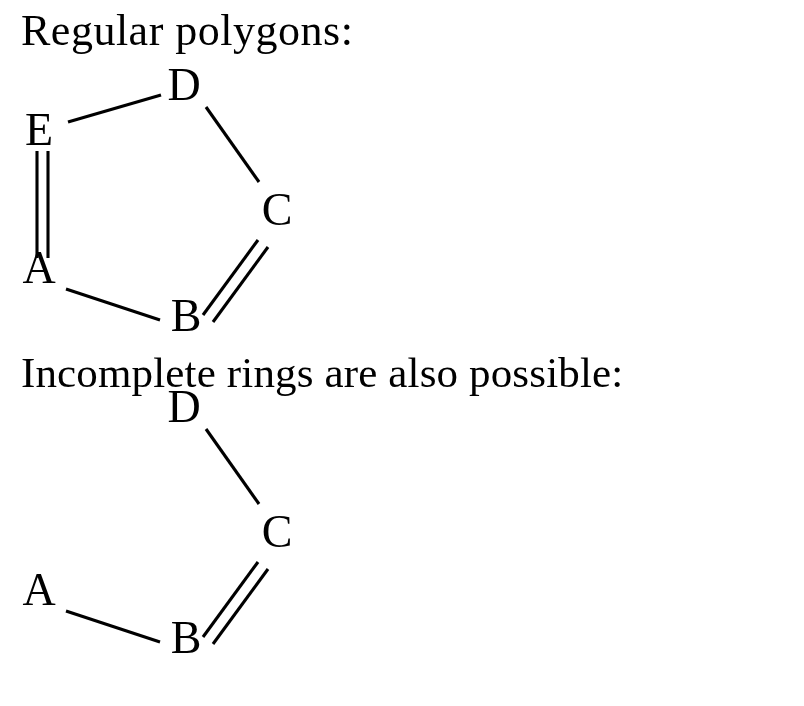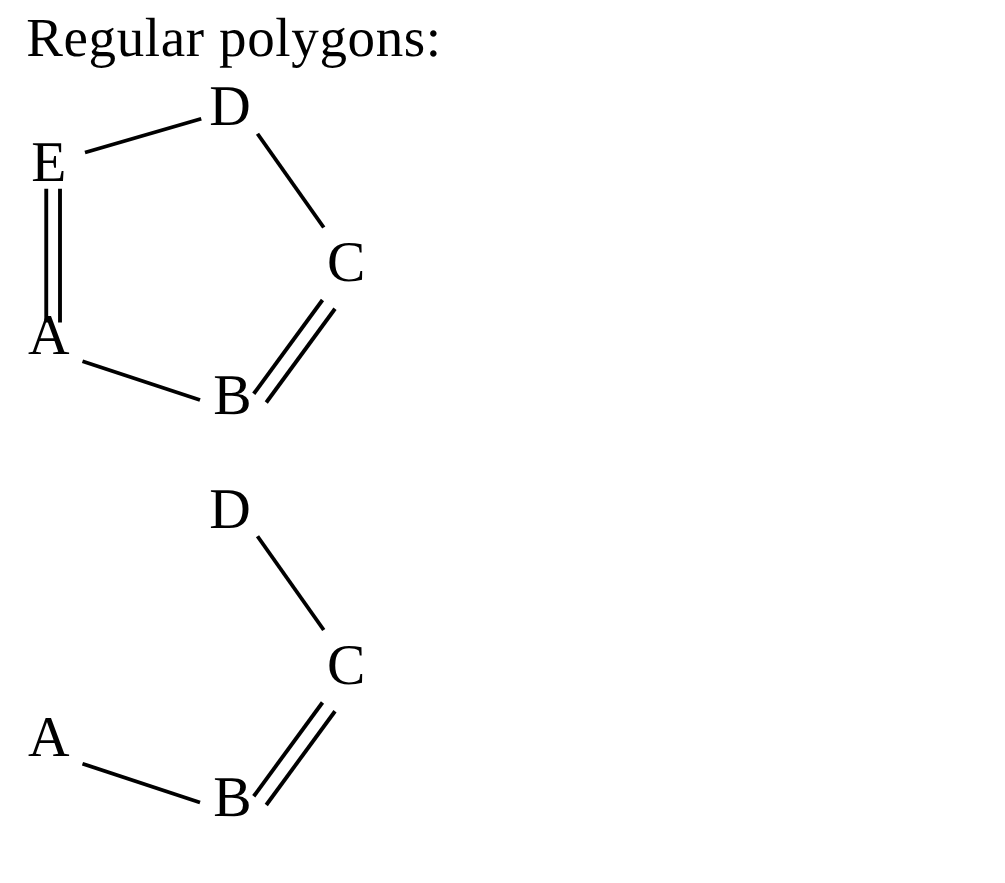--- a/index.html
+++ b/index.html
@@ -95,20 +95,21 @@
       <g>
         <text class="atom-label" x="184" y="45">D</text>
         <text class="atom-label" x="39" y="90">E</text>
         <text class="atom-label" x="277" y="170">C</text>
         <text class="atom-label" x="39" y="228">A</text>
         <text class="atom-label" x="186" y="276">B</text>
       </g>
     </svg>
   </div>
 
+  <div class="caption" id="caption-incomplete-rings">Incomplete rings are also possible:</div>
 
   <div class="diagram" id="diagram-pentagon-partial">
     <svg width="330" height="300" viewBox="0 0 330 300" aria-hidden="true">
       <g>
         <line class="bond" x1="206" y1="33" x2="259" y2="108"></line>
         <line class="bond" x1="203" y1="241" x2="258" y2="166"></line>
         <line class="bond" x1="213" y1="248" x2="268" y2="173"></line>
         <line class="bond" x1="66" y1="215" x2="160" y2="246"></line>
       </g>
       <g>

